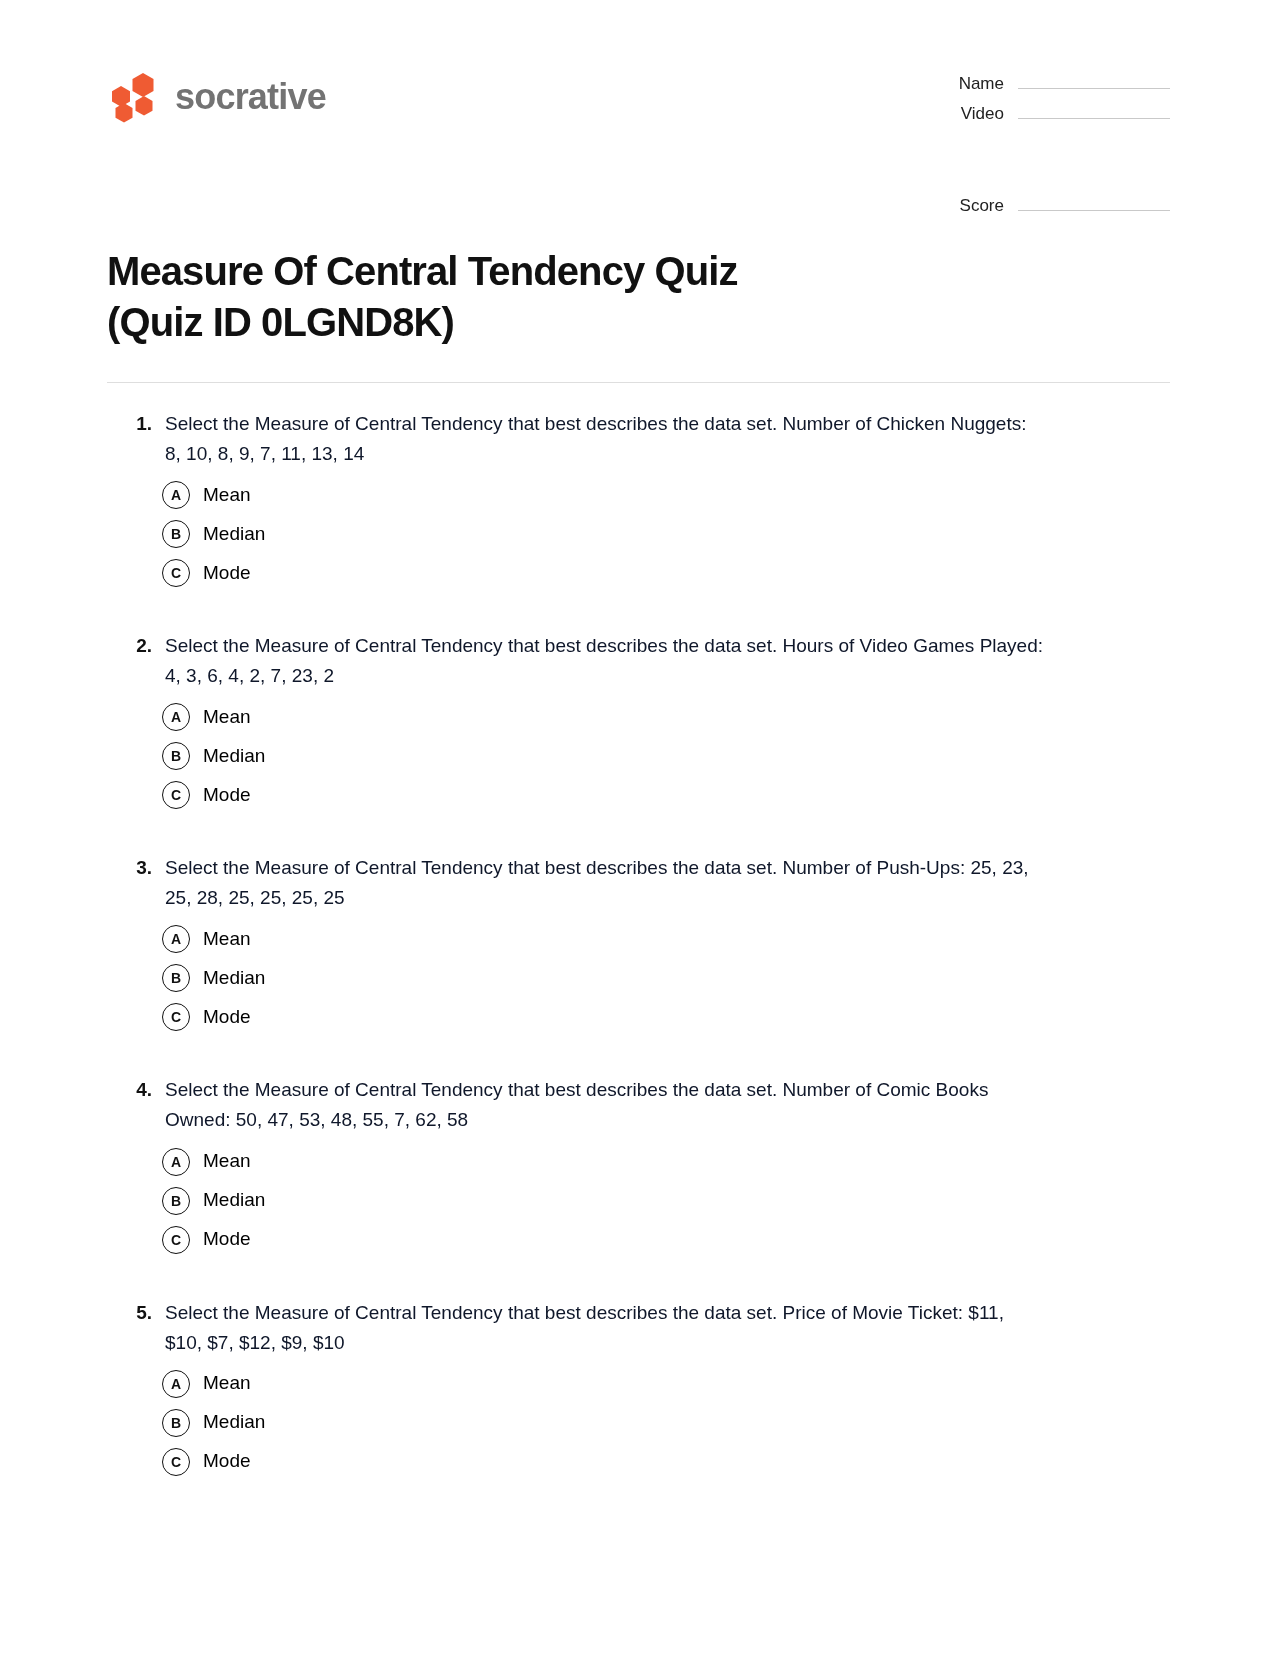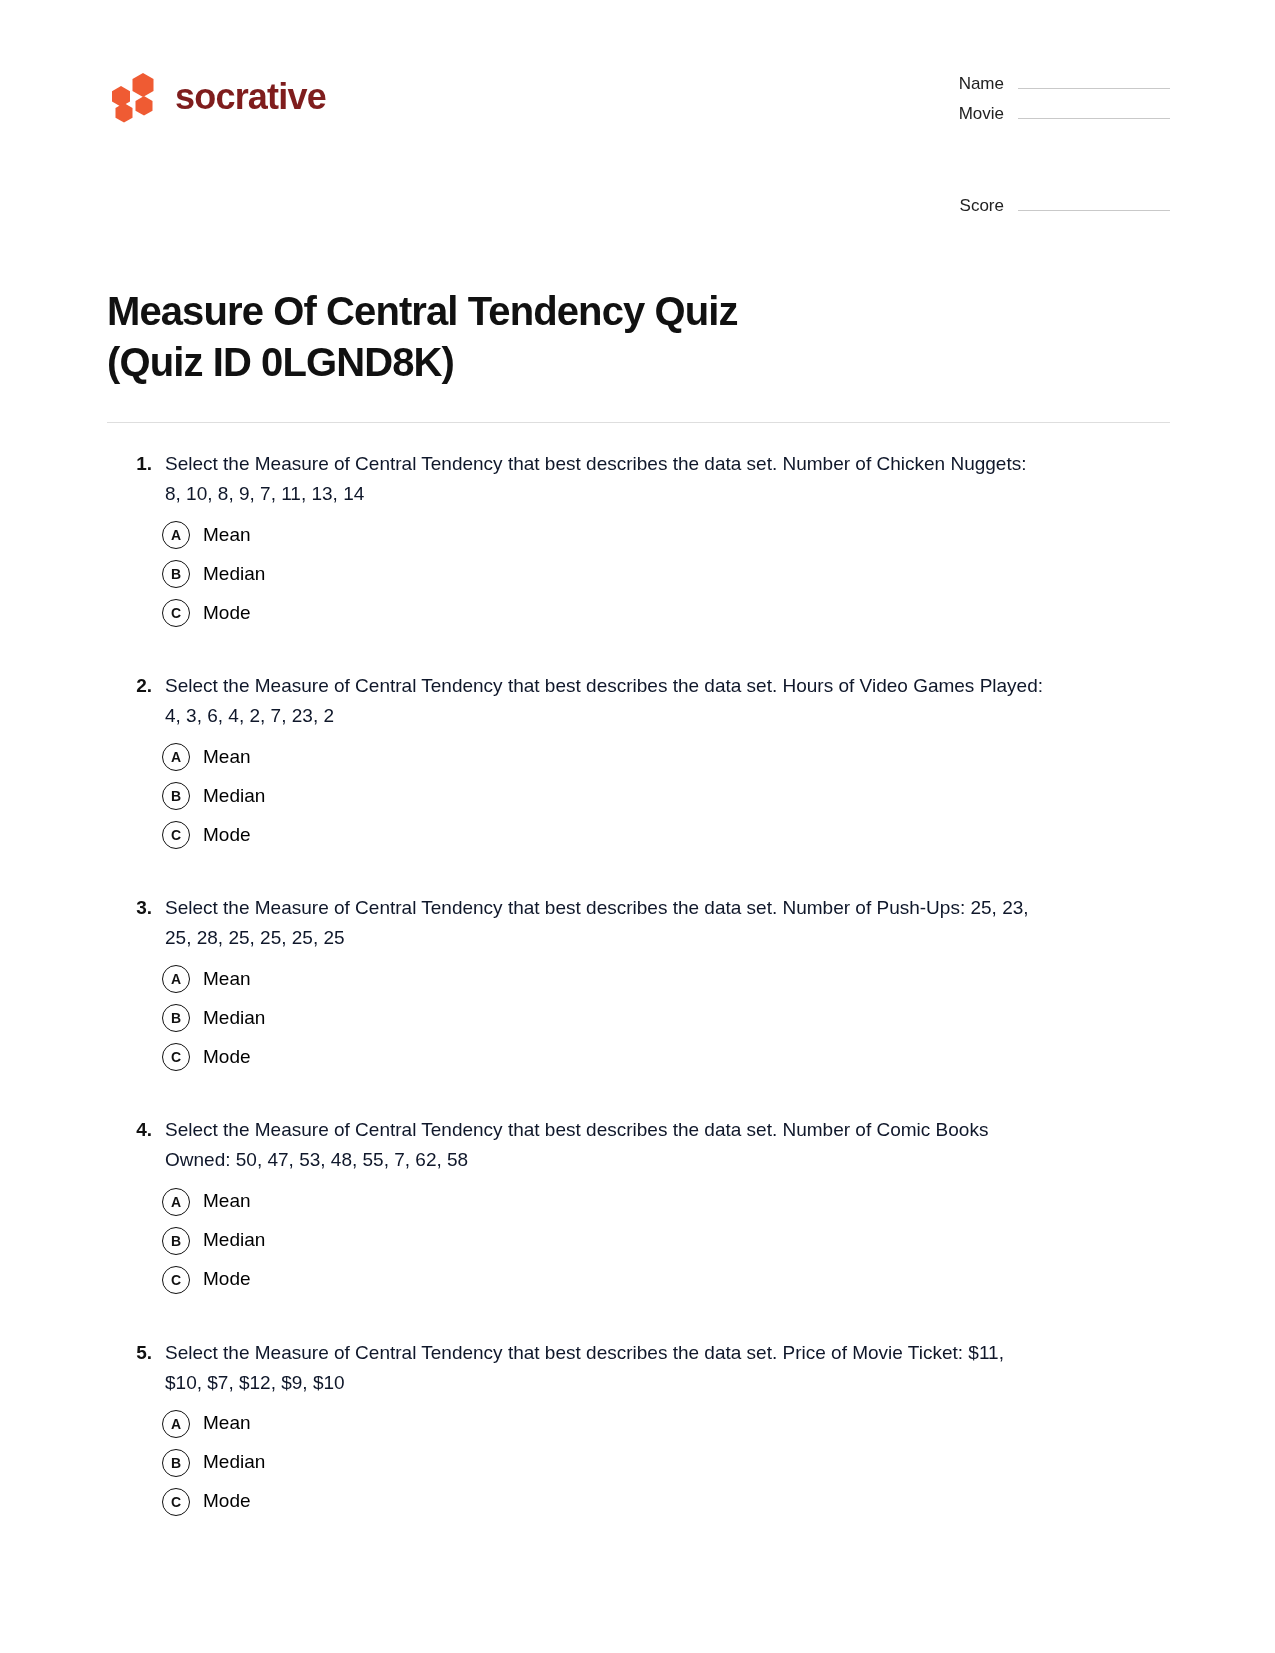--- a/index.html
+++ b/index.html
@@ -37,21 +37,21 @@
     width: 54px;
     height: 54px;
     position: relative;
     flex: none;
   }
   .logo-mark svg { display: block; }
   .brand-name {
     font-size: 36px;
     font-weight: 700;
     letter-spacing: -0.8px;
-    color: #7f1d1d;
+    color: #737373;
     line-height: 1;
   }
 
   .meta {
     width: 245px;
     padding-top: 12px;
   }
   .meta-row {
     display: flex;
     align-items: baseline;
@@ -75,21 +75,20 @@
   .title-block {
     padding: 22px 105px 0 107px;
   }
   .quiz-title {
     font-size: 40px;
     font-weight: 700;
     line-height: 1.28;
     letter-spacing: -0.9px;
     color: #111111;
     max-width: 700px;
-    margin-top: 40px;
   }
   .rule {
     margin: 34px 105px 0 107px;
     border-bottom: 1.2px solid #dedede;
   }
 
   
   .questions {
     padding: 26px 105px 0 107px;
   }
@@ -171,21 +170,21 @@
       </span>
       <span class="brand-name">socrative</span>
     </div>
 
     <div class="meta">
       <div class="meta-row">
         <span class="meta-label">Name</span>
         <span class="meta-line"></span>
       </div>
       <div class="meta-row">
-        <span class="meta-label">Movie</span>
+        <span class="meta-label">Video</span>
         <span class="meta-line"></span>
       </div>
       <div class="meta-spacer"></div>
       <div class="meta-row">
         <span class="meta-label">Score</span>
         <span class="meta-line"></span>
       </div>
     </div>
 
   </div>

